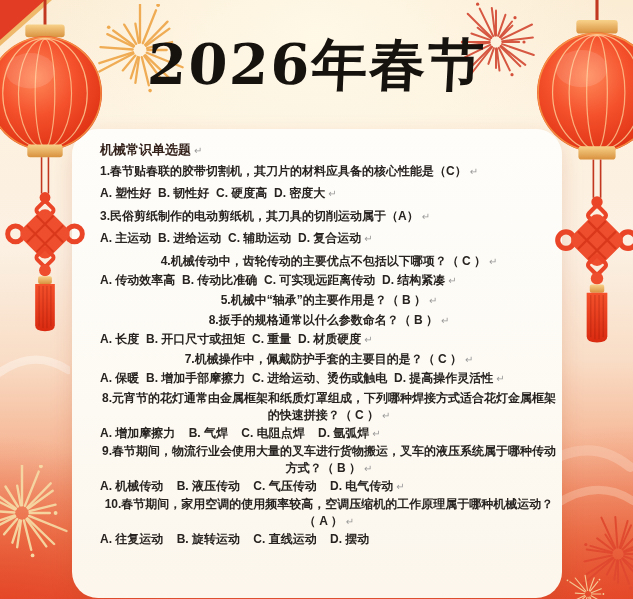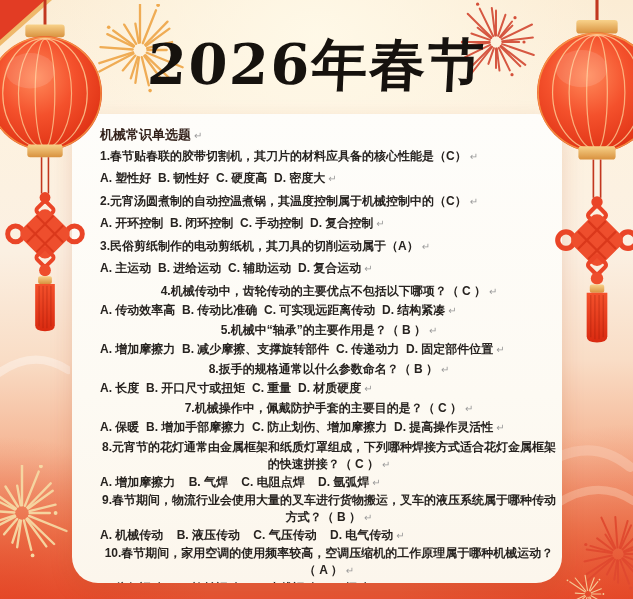--- a/index.html
+++ b/index.html
@@ -7,21 +7,21 @@
   .stage{position:relative;width:633px;height:599px;overflow:hidden;
     background:
       radial-gradient(420px 300px at 50% 6%, rgba(255,249,232,.95), rgba(255,249,232,0) 72%),
       radial-gradient(300px 250px at 0% 102%, rgba(228,62,30,.60), rgba(228,62,30,0) 70%),
       radial-gradient(330px 260px at 100% 102%, rgba(228,62,30,.55), rgba(228,62,30,0) 72%),
       linear-gradient(180deg,#fbecd4 0%,#fdf2e0 22%,#fbf0e2 42%,#f9ddc6 60%,#f5b492 76%,#ee8158 89%,#e55332 100%);
   }
   .title{position:absolute;top:28px;left:0;right:0;text-align:center;z-index:2;
     font-family:"DejaVu Serif",serif;font-weight:900;font-size:56px;color:#16120e;
     letter-spacing:2px;transform:skewX(-3deg);}
-  .card{position:absolute;left:72px;top:114px;width:490px;height:469px;z-index:2;
+  .card{position:absolute;left:72px;top:129px;width:490px;height:469px;z-index:2;
     border-radius:26px;background:linear-gradient(180deg,#fefdfa 0%,#fdfaf3 60%,#fcf6ec 100%);
     box-shadow:0 8px 22px rgba(180,60,20,.18);box-sizing:border-box;
     padding:12px 4px 6px 28px;overflow:hidden;}
   .line{font-size:12px;line-height:17px;font-weight:600;color:#272320;white-space:pre-wrap;}
   .hd{font-size:13px;font-weight:700;color:#33211a;margin-bottom:4px;}
   .ret{color:#9a9a9a;font-size:10px;margin-left:3px;font-weight:400;}
   .sp-lg{margin-bottom:6px;} .sp-lg .q{margin-bottom:5px;}
   .sp-md{margin-bottom:3px;} .sp-md .q{margin-bottom:2px;text-align:center;}
   .sp-sm{margin-bottom:1px;} .sp-sm .q{margin-bottom:1px;text-align:center;}
   .corner-gold{position:absolute;left:0;top:0;width:0;height:0;z-index:3;
@@ -243,42 +243,37 @@
   <div class="title">2026年春节</div>
 
   <div class="card">
     <div class="line hd"><span>机械常识单选题</span><span class="ret">↵</span></div>
 
     <div class="qb sp-lg">
       <div class="line q"><span>1.春节贴春联的胶带切割机，其刀片的材料应具备的核心性能是（C）</span><span class="ret">↵</span></div>
       <div class="line o"><span>A. 塑性好  B. 韧性好  C. 硬度高  D. 密度大</span><span class="ret">↵</span></div>
     </div>
     <div class="qb sp-lg">
-      <div class="line q"><span>2.元宵汤圆煮制的自动控温煮锅，其温度控制属于机械控制中的（C）</span><span class="ret">↵</span></div>
-      <div class="line o"><span>A. 开环控制  B. 闭环控制  C. 手动控制  D. 复合控制</span><span class="ret">↵</span></div>
-    </div>
-    <div class="qb sp-lg">
       <div class="line q"><span>3.民俗剪纸制作的电动剪纸机，其刀具的切削运动属于（A）</span><span class="ret">↵</span></div>
       <div class="line o"><span>A. 主运动  B. 进给运动  C. 辅助运动  D. 复合运动</span><span class="ret">↵</span></div>
     </div>
     <div class="qb sp-md">
       <div class="line q"><span>4.机械传动中，齿轮传动的主要优点不包括以下哪项？（ C ）</span><span class="ret">↵</span></div>
       <div class="line o"><span>A. 传动效率高  B. 传动比准确  C. 可实现远距离传动  D. 结构紧凑</span><span class="ret">↵</span></div>
     </div>
     <div class="qb sp-md">
       <div class="line q"><span>5.机械中“轴承”的主要作用是？（ B ）</span><span class="ret">↵</span></div>
-      <div class="line o"><span>A. 增加摩擦力  B. 减少摩擦、支撑旋转部件  C. 传递动力  D. 固定部件位置</span><span class="ret">↵</span></div>
     </div>
     <div class="qb sp-md">
       <div class="line q"><span>8.扳手的规格通常以什么参数命名？（ B ）</span><span class="ret">↵</span></div>
       <div class="line o"><span>A. 长度  B. 开口尺寸或扭矩  C. 重量  D. 材质硬度</span><span class="ret">↵</span></div>
     </div>
     <div class="qb sp-md">
       <div class="line q"><span>7.机械操作中，佩戴防护手套的主要目的是？（ C ）</span><span class="ret">↵</span></div>
-      <div class="line o"><span>A. 保暖  B. 增加手部摩擦力  C. 防止划伤、增加摩擦力  D. 提高操作灵活性</span><span class="ret">↵</span></div>
+      <div class="line o"><span>A. 保暖  B. 增加手部摩擦力  C. 进给运动、烫伤或触电  D. 提高操作灵活性</span><span class="ret">↵</span></div>
     </div>
     <div class="qb sp-sm">
       <div class="line q"><span>8.元宵节的花灯通常由金属框架和纸质灯罩组成，下列哪种焊接方式适合花灯金属框架的快速拼接？（ C ）</span><span class="ret">↵</span></div>
       <div class="line o"><span>A. 增加摩擦力    B. 气焊    C. 电阻点焊    D. 氩弧焊</span><span class="ret">↵</span></div>
     </div>
     <div class="qb sp-sm">
       <div class="line q"><span>9.春节期间，物流行业会使用大量的叉车进行货物搬运，叉车的液压系统属于哪种传动方式？（ B ）</span><span class="ret">↵</span></div>
       <div class="line o"><span>A. 机械传动    B. 液压传动    C. 气压传动    D. 电气传动</span><span class="ret">↵</span></div>
     </div>
     <div class="qb sp-sm">

